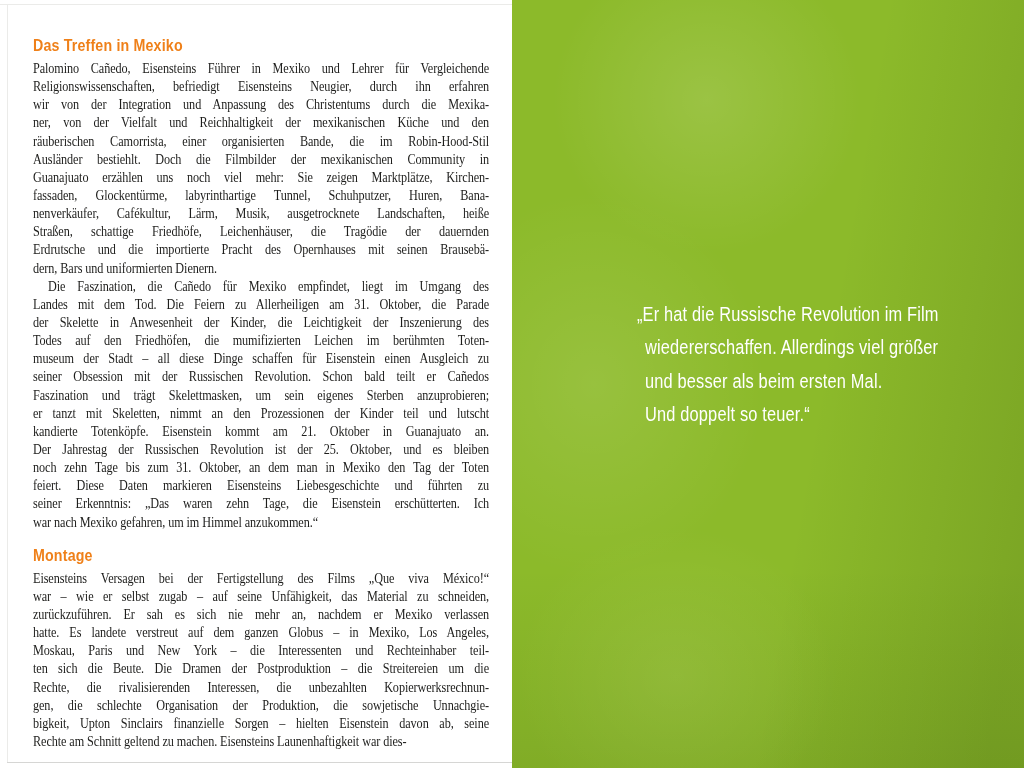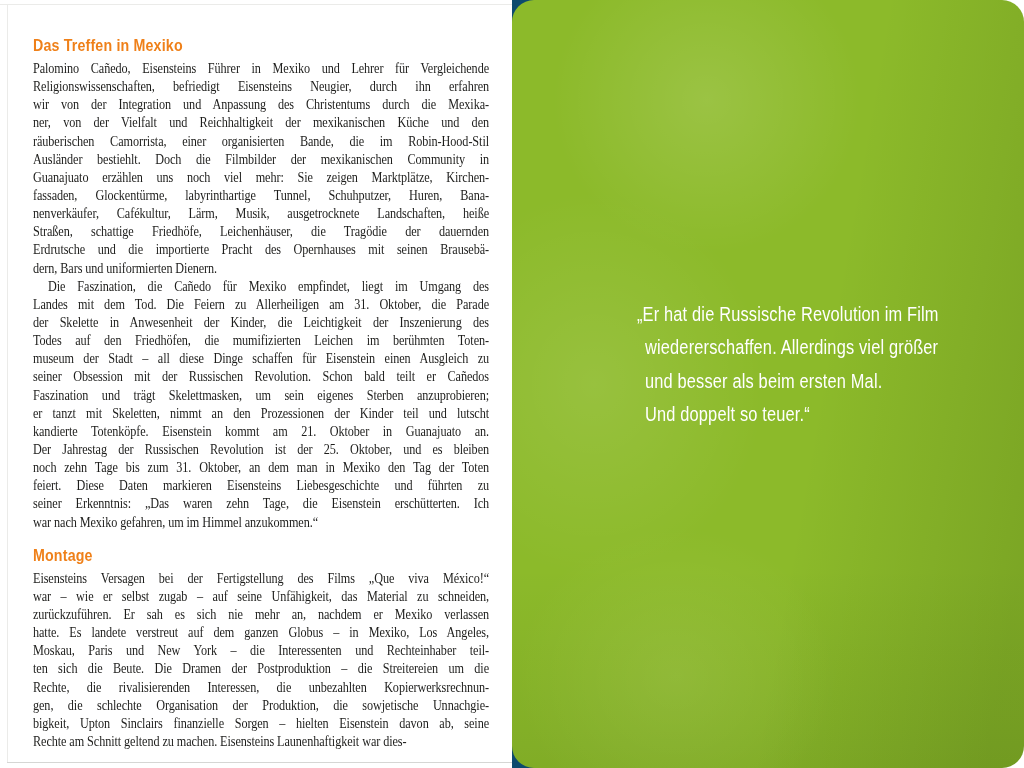--- a/index.html
+++ b/index.html
@@ -53,21 +53,20 @@
   
   .right-page {
     position: absolute; left: 512px; top: 0; width: 512px; height: 768px;
     background-color: #8cba2a;
     background-image:
       radial-gradient(42% 28% at 38% 13%, rgba(255,255,240,0.13), rgba(255,255,255,0) 72%),
       radial-gradient(48% 36% at 16% 50%, rgba(255,255,240,0.10), rgba(255,255,255,0) 70%),
       radial-gradient(45% 28% at 32% 88%, rgba(255,255,215,0.09), rgba(255,255,255,0) 70%),
       linear-gradient(100deg, rgba(15,35,0,0) 58%, rgba(15,35,0,0.13) 94%),
       linear-gradient(to bottom, rgba(15,35,0,0) 74%, rgba(15,35,0,0.09));
-    border-radius: 22px;
   }
   .quote {
     position: absolute; left: 125px; top: 297px;
     color: #ffffff;
     font-family: "Liberation Sans", sans-serif;
     font-size: 20.5px;
     font-weight: 400;
     line-height: 33.4px;
     letter-spacing: 0.2px;
     white-space: nowrap;

